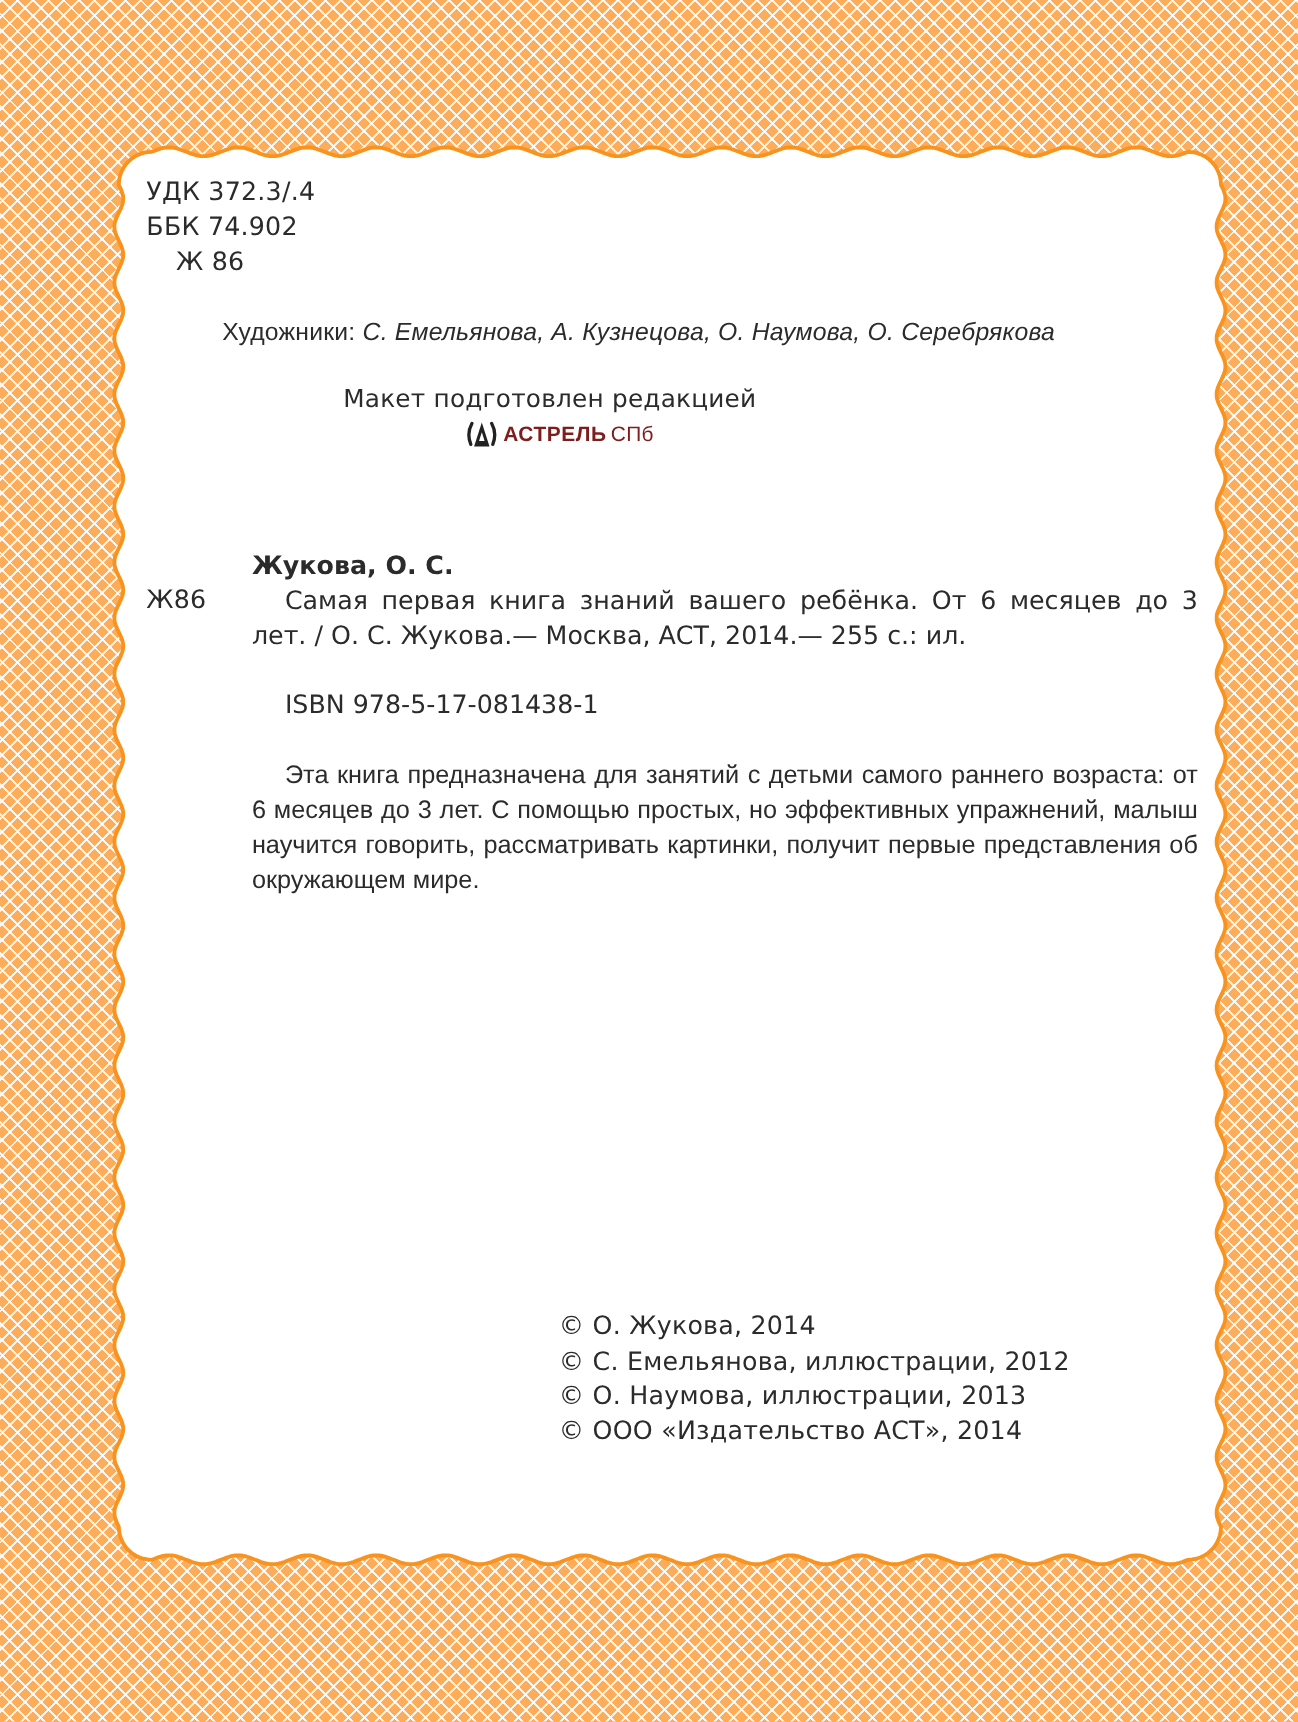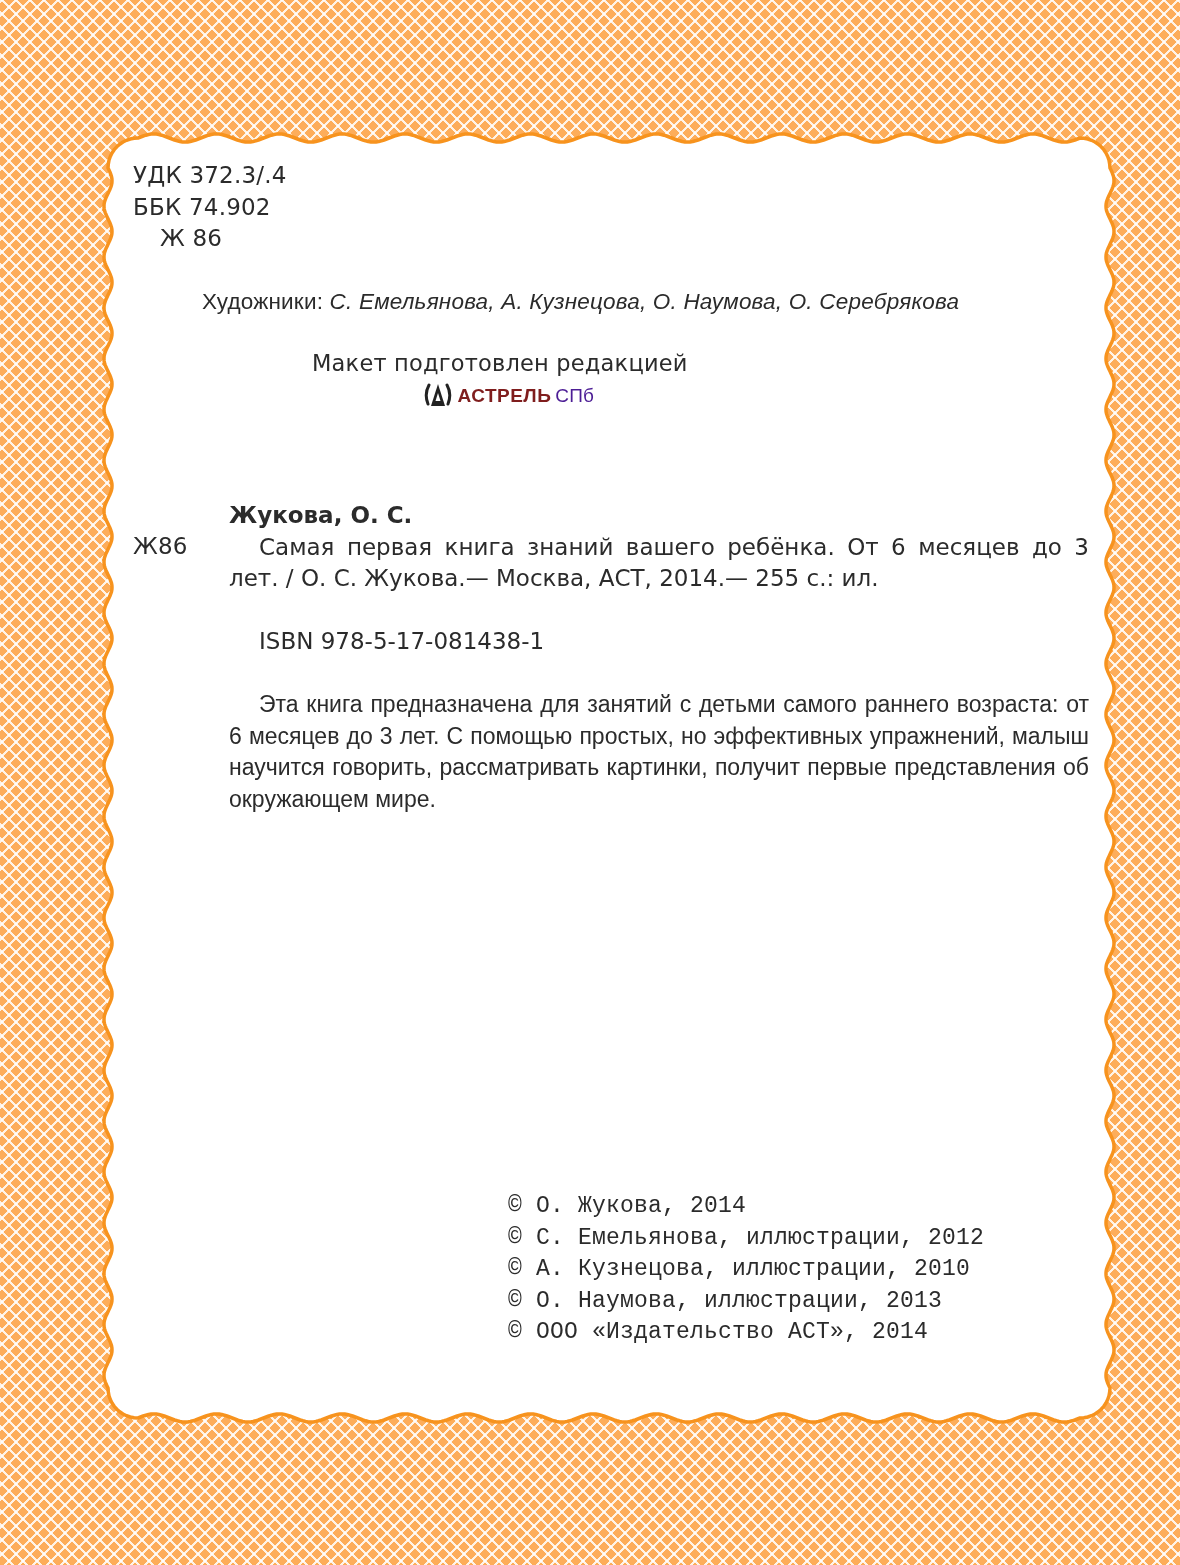--- a/index.html
+++ b/index.html
@@ -17,28 +17,28 @@
     .cond { font-family: "Liberation Sans", sans-serif; }
     .it { font-style: italic; }
     .bold { font-weight: bold; }
     #biblio-codes { left: 133px; top: 160px; }
     #biblio-codes .indent { padding-left: 27px; }
     #artists { left: 202px; top: 286px; font-size: 22.5px; }
     #prepared { left: 312px; top: 348px; font-size: 22.5px; display: flex; align-items: center; flex-direction: column; }
     .logo { display: inline-flex; align-items: center; margin-left: 18px; }
     .logo-mark { width: 30px; height: 26px; }
     .logo-text { font-family: "Liberation Sans", sans-serif; font-weight: bold; font-size: 19px; letter-spacing: 0.5px; margin-left: 4px; color: #7f1d1d; }
-    .logo-sub { font-family: "Liberation Sans", sans-serif; font-size: 19px; margin-left: 4px; color: #4c1d95; }
+    .logo-sub { font-family: "Liberation Sans", sans-serif; font-size: 19px; margin-left: 4px; color: #7f1d1d; }
     #cat-code { left: 133px; top: 531px; }
     #entry { position: absolute; left: 229px; top: 500px; width: 860px; font-size: 23px; line-height: 31.5px; }
     #entry p { margin: 0; text-align: justify; }
     #entry .indent { text-indent: 30px; }
     #entry .gap { height: 31.5px; }
     #entry .ann { font-family: "Liberation Sans", sans-serif; font-size: 23px; text-align: justify; text-align-last: left; }
-    #copyrights { left: 508px; top: 1191px; line-height: 31.5px; font-family: Liberation Mono, monospace; }
+    #copyrights { left: 508px; top: 1191px; line-height: 31.5px; }
   </style>
 </head>
 <body>
 
 <svg id="frame" viewBox="0 0 1180 1565" xmlns="http://www.w3.org/2000/svg">
   <path id="frame-path" fill="#ffffff" stroke="#f7931e" stroke-width="3.5" stroke-linejoin="round" d="M138.0 138.0 L140.6 137.0 L143.2 136.0 L145.8 135.2 L148.5 134.5 L151.1 134.1 L153.7 134.0 L156.3 134.1 L158.9 134.5 L161.6 135.2 L164.2 136.0 L166.8 137.0 L169.4 138.0 L172.0 139.0 L174.6 140.0 L177.3 140.8 L179.9 141.5 L182.5 141.9 L185.1 142.0 L187.7 141.9 L190.3 141.5 L192.9 140.8 L195.6 140.0 L198.2 139.0 L200.8 138.0 L203.4 137.0 L206.0 136.0 L208.6 135.2 L211.3 134.5 L213.9 134.1 L216.5 134.0 L219.1 134.1 L221.7 134.5 L224.3 135.2 L227.0 136.0 L229.6 137.0 L232.2 138.0 L234.8 139.0 L237.4 140.0 L240.1 140.8 L242.7 141.5 L245.3 141.9 L247.9 142.0 L250.5 141.9 L253.1 141.5 L255.8 140.8 L258.4 140.0 L261.0 139.0 L263.6 138.0 L266.2 137.0 L268.8 136.0 L271.4 135.2 L274.1 134.5 L276.7 134.1 L279.3 134.0 L281.9 134.1 L284.5 134.5 L287.1 135.2 L289.8 136.0 L292.4 137.0 L295.0 138.0 L297.6 139.0 L300.2 140.0 L302.9 140.8 L305.5 141.5 L308.1 141.9 L310.7 142.0 L313.3 141.9 L315.9 141.5 L318.6 140.8 L321.2 140.0 L323.8 139.0 L326.4 138.0 L329.0 137.0 L331.6 136.0 L334.3 135.2 L336.9 134.5 L339.5 134.1 L342.1 134.0 L344.7 134.1 L347.3 134.5 L350.0 135.2 L352.6 136.0 L355.2 137.0 L357.8 138.0 L360.4 139.0 L363.0 140.0 L365.6 140.8 L368.3 141.5 L370.9 141.9 L373.5 142.0 L376.1 141.9 L378.7 141.5 L381.4 140.8 L384.0 140.0 L386.6 139.0 L389.2 138.0 L391.8 137.0 L394.4 136.0 L397.1 135.2 L399.7 134.5 L402.3 134.1 L404.9 134.0 L407.5 134.1 L410.1 134.5 L412.8 135.2 L415.4 136.0 L418.0 137.0 L420.6 138.0 L423.2 139.0 L425.8 140.0 L428.4 140.8 L431.1 141.5 L433.7 141.9 L436.3 142.0 L438.9 141.9 L441.5 141.5 L444.2 140.8 L446.8 140.0 L449.4 139.0 L452.0 138.0 L454.6 137.0 L457.2 136.0 L459.9 135.2 L462.5 134.5 L465.1 134.1 L467.7 134.0 L470.3 134.1 L472.9 134.5 L475.6 135.2 L478.2 136.0 L480.8 137.0 L483.4 138.0 L486.0 139.0 L488.6 140.0 L491.3 140.8 L493.9 141.5 L496.5 141.9 L499.1 142.0 L501.7 141.9 L504.3 141.5 L506.9 140.8 L509.6 140.0 L512.2 139.0 L514.8 138.0 L517.4 137.0 L520.0 136.0 L522.6 135.2 L525.3 134.5 L527.9 134.1 L530.5 134.0 L533.1 134.1 L535.7 134.5 L538.3 135.2 L541.0 136.0 L543.6 137.0 L546.2 138.0 L548.8 139.0 L551.4 140.0 L554.0 140.8 L556.7 141.5 L559.3 141.9 L561.9 142.0 L564.5 141.9 L567.1 141.5 L569.8 140.8 L572.4 140.0 L575.0 139.0 L577.6 138.0 L580.2 137.0 L582.8 136.0 L585.5 135.2 L588.1 134.5 L590.7 134.1 L593.3 134.0 L595.9 134.1 L598.5 134.5 L601.1 135.2 L603.8 136.0 L606.4 137.0 L609.0 138.0 L611.6 139.0 L614.2 140.0 L616.8 140.8 L619.5 141.5 L622.1 141.9 L624.7 142.0 L627.3 141.9 L629.9 141.5 L632.5 140.8 L635.2 140.0 L637.8 139.0 L640.4 138.0 L643.0 137.0 L645.6 136.0 L648.3 135.2 L650.9 134.5 L653.5 134.1 L656.1 134.0 L658.7 134.1 L661.3 134.5 L664.0 135.2 L666.6 136.0 L669.2 137.0 L671.8 138.0 L674.4 139.0 L677.0 140.0 L679.6 140.8 L682.3 141.5 L684.9 141.9 L687.5 142.0 L690.1 141.9 L692.7 141.5 L695.4 140.8 L698.0 140.0 L700.6 139.0 L703.2 138.0 L705.8 137.0 L708.4 136.0 L711.0 135.2 L713.7 134.5 L716.3 134.1 L718.9 134.0 L721.5 134.1 L724.1 134.5 L726.8 135.2 L729.4 136.0 L732.0 137.0 L734.6 138.0 L737.2 139.0 L739.8 140.0 L742.5 140.8 L745.1 141.5 L747.7 141.9 L750.3 142.0 L752.9 141.9 L755.5 141.5 L758.1 140.8 L760.8 140.0 L763.4 139.0 L766.0 138.0 L768.6 137.0 L771.2 136.0 L773.9 135.2 L776.5 134.5 L779.1 134.1 L781.7 134.0 L784.3 134.1 L786.9 134.5 L789.5 135.2 L792.2 136.0 L794.8 137.0 L797.4 138.0 L800.0 139.0 L802.6 140.0 L805.3 140.8 L807.9 141.5 L810.5 141.9 L813.1 142.0 L815.7 141.9 L818.3 141.5 L820.9 140.8 L823.6 140.0 L826.2 139.0 L828.8 138.0 L831.4 137.0 L834.0 136.0 L836.6 135.2 L839.3 134.5 L841.9 134.1 L844.5 134.0 L847.1 134.1 L849.7 134.5 L852.4 135.2 L855.0 136.0 L857.6 137.0 L860.2 138.0 L862.8 139.0 L865.4 140.0 L868.1 140.8 L870.7 141.5 L873.3 141.9 L875.9 142.0 L878.5 141.9 L881.1 141.5 L883.8 140.8 L886.4 140.0 L889.0 139.0 L891.6 138.0 L894.2 137.0 L896.8 136.0 L899.5 135.2 L902.1 134.5 L904.7 134.1 L907.3 134.0 L909.9 134.1 L912.5 134.5 L915.1 135.2 L917.8 136.0 L920.4 137.0 L923.0 138.0 L925.6 139.0 L928.2 140.0 L930.9 140.8 L933.5 141.5 L936.1 141.9 L938.7 142.0 L941.3 141.9 L943.9 141.5 L946.5 140.8 L949.2 140.0 L951.8 139.0 L954.4 138.0 L957.0 137.0 L959.6 136.0 L962.3 135.2 L964.9 134.5 L967.5 134.1 L970.1 134.0 L972.7 134.1 L975.3 134.5 L978.0 135.2 L980.6 136.0 L983.2 137.0 L985.8 138.0 L988.4 139.0 L991.0 140.0 L993.6 140.8 L996.3 141.5 L998.9 141.9 L1001.5 142.0 L1004.1 141.9 L1006.7 141.5 L1009.4 140.8 L1012.0 140.0 L1014.6 139.0 L1017.2 138.0 L1019.8 137.0 L1022.4 136.0 L1025.0 135.2 L1027.7 134.5 L1030.3 134.1 L1032.9 134.0 L1035.5 134.1 L1038.1 134.5 L1040.8 135.2 L1043.4 136.0 L1046.0 137.0 L1048.6 138.0 L1051.2 139.0 L1053.8 140.0 L1056.4 140.8 L1059.1 141.5 L1061.7 141.9 L1064.3 142.0 L1066.9 141.9 L1069.5 141.5 L1072.2 140.8 L1074.8 140.0 L1077.4 139.0 L1080.0 138.0 L1083.9 138.3 L1087.8 139.0 L1091.5 140.3 L1095.0 142.0 L1098.3 144.2 L1101.2 146.8 L1103.8 149.7 L1106.0 153.0 L1107.7 156.5 L1109.0 160.2 L1109.7 164.1 L1110.0 168.0 L1111.0 170.1 L1112.0 172.2 L1112.8 174.4 L1113.5 176.5 L1113.9 178.6 L1114.0 180.7 L1113.9 182.8 L1113.5 184.9 L1112.8 187.1 L1112.0 189.2 L1111.0 191.3 L1110.0 193.4 L1109.0 195.5 L1108.0 197.7 L1107.2 199.8 L1106.5 201.9 L1106.1 204.0 L1106.0 206.1 L1106.1 208.2 L1106.5 210.4 L1107.2 212.5 L1108.0 214.6 L1109.0 216.7 L1110.0 218.8 L1111.0 221.0 L1112.0 223.1 L1112.8 225.2 L1113.5 227.3 L1113.9 229.4 L1114.0 231.5 L1113.9 233.7 L1113.5 235.8 L1112.8 237.9 L1112.0 240.0 L1111.0 242.1 L1110.0 244.3 L1109.0 246.4 L1108.0 248.5 L1107.2 250.6 L1106.5 252.7 L1106.1 254.8 L1106.0 257.0 L1106.1 259.1 L1106.5 261.2 L1107.2 263.3 L1108.0 265.4 L1109.0 267.5 L1110.0 269.7 L1111.0 271.8 L1112.0 273.9 L1112.8 276.0 L1113.5 278.1 L1113.9 280.3 L1114.0 282.4 L1113.9 284.5 L1113.5 286.6 L1112.8 288.7 L1112.0 290.8 L1111.0 293.0 L1110.0 295.1 L1109.0 297.2 L1108.0 299.3 L1107.2 301.4 L1106.5 303.6 L1106.1 305.7 L1106.0 307.8 L1106.1 309.9 L1106.5 312.0 L1107.2 314.1 L1108.0 316.3 L1109.0 318.4 L1110.0 320.5 L1111.0 322.6 L1112.0 324.7 L1112.8 326.9 L1113.5 329.0 L1113.9 331.1 L1114.0 333.2 L1113.9 335.3 L1113.5 337.4 L1112.8 339.6 L1112.0 341.7 L1111.0 343.8 L1110.0 345.9 L1109.0 348.0 L1108.0 350.2 L1107.2 352.3 L1106.5 354.4 L1106.1 356.5 L1106.0 358.6 L1106.1 360.7 L1106.5 362.9 L1107.2 365.0 L1108.0 367.1 L1109.0 369.2 L1110.0 371.3 L1111.0 373.5 L1112.0 375.6 L1112.8 377.7 L1113.5 379.8 L1113.9 381.9 L1114.0 384.0 L1113.9 386.2 L1113.5 388.3 L1112.8 390.4 L1112.0 392.5 L1111.0 394.6 L1110.0 396.8 L1109.0 398.9 L1108.0 401.0 L1107.2 403.1 L1106.5 405.2 L1106.1 407.3 L1106.0 409.5 L1106.1 411.6 L1106.5 413.7 L1107.2 415.8 L1108.0 417.9 L1109.0 420.0 L1110.0 422.2 L1111.0 424.3 L1112.0 426.4 L1112.8 428.5 L1113.5 430.6 L1113.9 432.8 L1114.0 434.9 L1113.9 437.0 L1113.5 439.1 L1112.8 441.2 L1112.0 443.3 L1111.0 445.5 L1110.0 447.6 L1109.0 449.7 L1108.0 451.8 L1107.2 453.9 L1106.5 456.1 L1106.1 458.2 L1106.0 460.3 L1106.1 462.4 L1106.5 464.5 L1107.2 466.6 L1108.0 468.8 L1109.0 470.9 L1110.0 473.0 L1111.0 475.1 L1112.0 477.2 L1112.8 479.4 L1113.5 481.5 L1113.9 483.6 L1114.0 485.7 L1113.9 487.8 L1113.5 489.9 L1112.8 492.1 L1112.0 494.2 L1111.0 496.3 L1110.0 498.4 L1109.0 500.5 L1108.0 502.7 L1107.2 504.8 L1106.5 506.9 L1106.1 509.0 L1106.0 511.1 L1106.1 513.2 L1106.5 515.4 L1107.2 517.5 L1108.0 519.6 L1109.0 521.7 L1110.0 523.8 L1111.0 526.0 L1112.0 528.1 L1112.8 530.2 L1113.5 532.3 L1113.9 534.4 L1114.0 536.5 L1113.9 538.7 L1113.5 540.8 L1112.8 542.9 L1112.0 545.0 L1111.0 547.1 L1110.0 549.3 L1109.0 551.4 L1108.0 553.5 L1107.2 555.6 L1106.5 557.7 L1106.1 559.8 L1106.0 562.0 L1106.1 564.1 L1106.5 566.2 L1107.2 568.3 L1108.0 570.4 L1109.0 572.5 L1110.0 574.7 L1111.0 576.8 L1112.0 578.9 L1112.8 581.0 L1113.5 583.1 L1113.9 585.3 L1114.0 587.4 L1113.9 589.5 L1113.5 591.6 L1112.8 593.7 L1112.0 595.8 L1111.0 598.0 L1110.0 600.1 L1109.0 602.2 L1108.0 604.3 L1107.2 606.4 L1106.5 608.6 L1106.1 610.7 L1106.0 612.8 L1106.1 614.9 L1106.5 617.0 L1107.2 619.1 L1108.0 621.3 L1109.0 623.4 L1110.0 625.5 L1111.0 627.6 L1112.0 629.7 L1112.8 631.9 L1113.5 634.0 L1113.9 636.1 L1114.0 638.2 L1113.9 640.3 L1113.5 642.4 L1112.8 644.6 L1112.0 646.7 L1111.0 648.8 L1110.0 650.9 L1109.0 653.0 L1108.0 655.2 L1107.2 657.3 L1106.5 659.4 L1106.1 661.5 L1106.0 663.6 L1106.1 665.7 L1106.5 667.9 L1107.2 670.0 L1108.0 672.1 L1109.0 674.2 L1110.0 676.3 L1111.0 678.5 L1112.0 680.6 L1112.8 682.7 L1113.5 684.8 L1113.9 686.9 L1114.0 689.0 L1113.9 691.2 L1113.5 693.3 L1112.8 695.4 L1112.0 697.5 L1111.0 699.6 L1110.0 701.8 L1109.0 703.9 L1108.0 706.0 L1107.2 708.1 L1106.5 710.2 L1106.1 712.3 L1106.0 714.5 L1106.1 716.6 L1106.5 718.7 L1107.2 720.8 L1108.0 722.9 L1109.0 725.0 L1110.0 727.2 L1111.0 729.3 L1112.0 731.4 L1112.8 733.5 L1113.5 735.6 L1113.9 737.8 L1114.0 739.9 L1113.9 742.0 L1113.5 744.1 L1112.8 746.2 L1112.0 748.3 L1111.0 750.5 L1110.0 752.6 L1109.0 754.7 L1108.0 756.8 L1107.2 758.9 L1106.5 761.1 L1106.1 763.2 L1106.0 765.3 L1106.1 767.4 L1106.5 769.5 L1107.2 771.6 L1108.0 773.8 L1109.0 775.9 L1110.0 778.0 L1111.0 780.1 L1112.0 782.2 L1112.8 784.4 L1113.5 786.5 L1113.9 788.6 L1114.0 790.7 L1113.9 792.8 L1113.5 794.9 L1112.8 797.1 L1112.0 799.2 L1111.0 801.3 L1110.0 803.4 L1109.0 805.5 L1108.0 807.7 L1107.2 809.8 L1106.5 811.9 L1106.1 814.0 L1106.0 816.1 L1106.1 818.2 L1106.5 820.4 L1107.2 822.5 L1108.0 824.6 L1109.0 826.7 L1110.0 828.8 L1111.0 831.0 L1112.0 833.1 L1112.8 835.2 L1113.5 837.3 L1113.9 839.4 L1114.0 841.5 L1113.9 843.7 L1113.5 845.8 L1112.8 847.9 L1112.0 850.0 L1111.0 852.1 L1110.0 854.3 L1109.0 856.4 L1108.0 858.5 L1107.2 860.6 L1106.5 862.7 L1106.1 864.8 L1106.0 867.0 L1106.1 869.1 L1106.5 871.2 L1107.2 873.3 L1108.0 875.4 L1109.0 877.5 L1110.0 879.7 L1111.0 881.8 L1112.0 883.9 L1112.8 886.0 L1113.5 888.1 L1113.9 890.3 L1114.0 892.4 L1113.9 894.5 L1113.5 896.6 L1112.8 898.7 L1112.0 900.8 L1111.0 903.0 L1110.0 905.1 L1109.0 907.2 L1108.0 909.3 L1107.2 911.4 L1106.5 913.6 L1106.1 915.7 L1106.0 917.8 L1106.1 919.9 L1106.5 922.0 L1107.2 924.1 L1108.0 926.3 L1109.0 928.4 L1110.0 930.5 L1111.0 932.6 L1112.0 934.7 L1112.8 936.9 L1113.5 939.0 L1113.9 941.1 L1114.0 943.2 L1113.9 945.3 L1113.5 947.4 L1112.8 949.6 L1112.0 951.7 L1111.0 953.8 L1110.0 955.9 L1109.0 958.0 L1108.0 960.2 L1107.2 962.3 L1106.5 964.4 L1106.1 966.5 L1106.0 968.6 L1106.1 970.7 L1106.5 972.9 L1107.2 975.0 L1108.0 977.1 L1109.0 979.2 L1110.0 981.3 L1111.0 983.5 L1112.0 985.6 L1112.8 987.7 L1113.5 989.8 L1113.9 991.9 L1114.0 994.0 L1113.9 996.2 L1113.5 998.3 L1112.8 1000.4 L1112.0 1002.5 L1111.0 1004.6 L1110.0 1006.8 L1109.0 1008.9 L1108.0 1011.0 L1107.2 1013.1 L1106.5 1015.2 L1106.1 1017.3 L1106.0 1019.5 L1106.1 1021.6 L1106.5 1023.7 L1107.2 1025.8 L1108.0 1027.9 L1109.0 1030.0 L1110.0 1032.2 L1111.0 1034.3 L1112.0 1036.4 L1112.8 1038.5 L1113.5 1040.6 L1113.9 1042.8 L1114.0 1044.9 L1113.9 1047.0 L1113.5 1049.1 L1112.8 1051.2 L1112.0 1053.3 L1111.0 1055.5 L1110.0 1057.6 L1109.0 1059.7 L1108.0 1061.8 L1107.2 1063.9 L1106.5 1066.1 L1106.1 1068.2 L1106.0 1070.3 L1106.1 1072.4 L1106.5 1074.5 L1107.2 1076.6 L1108.0 1078.8 L1109.0 1080.9 L1110.0 1083.0 L1111.0 1085.1 L1112.0 1087.2 L1112.8 1089.4 L1113.5 1091.5 L1113.9 1093.6 L1114.0 1095.7 L1113.9 1097.8 L1113.5 1099.9 L1112.8 1102.1 L1112.0 1104.2 L1111.0 1106.3 L1110.0 1108.4 L1109.0 1110.5 L1108.0 1112.7 L1107.2 1114.8 L1106.5 1116.9 L1106.1 1119.0 L1106.0 1121.1 L1106.1 1123.2 L1106.5 1125.4 L1107.2 1127.5 L1108.0 1129.6 L1109.0 1131.7 L1110.0 1133.8 L1111.0 1136.0 L1112.0 1138.1 L1112.8 1140.2 L1113.5 1142.3 L1113.9 1144.4 L1114.0 1146.5 L1113.9 1148.7 L1113.5 1150.8 L1112.8 1152.9 L1112.0 1155.0 L1111.0 1157.1 L1110.0 1159.3 L1109.0 1161.4 L1108.0 1163.5 L1107.2 1165.6 L1106.5 1167.7 L1106.1 1169.8 L1106.0 1172.0 L1106.1 1174.1 L1106.5 1176.2 L1107.2 1178.3 L1108.0 1180.4 L1109.0 1182.5 L1110.0 1184.7 L1111.0 1186.8 L1112.0 1188.9 L1112.8 1191.0 L1113.5 1193.1 L1113.9 1195.3 L1114.0 1197.4 L1113.9 1199.5 L1113.5 1201.6 L1112.8 1203.7 L1112.0 1205.8 L1111.0 1208.0 L1110.0 1210.1 L1109.0 1212.2 L1108.0 1214.3 L1107.2 1216.4 L1106.5 1218.6 L1106.1 1220.7 L1106.0 1222.8 L1106.1 1224.9 L1106.5 1227.0 L1107.2 1229.1 L1108.0 1231.3 L1109.0 1233.4 L1110.0 1235.5 L1111.0 1237.6 L1112.0 1239.7 L1112.8 1241.9 L1113.5 1244.0 L1113.9 1246.1 L1114.0 1248.2 L1113.9 1250.3 L1113.5 1252.4 L1112.8 1254.6 L1112.0 1256.7 L1111.0 1258.8 L1110.0 1260.9 L1109.0 1263.0 L1108.0 1265.2 L1107.2 1267.3 L1106.5 1269.4 L1106.1 1271.5 L1106.0 1273.6 L1106.1 1275.7 L1106.5 1277.9 L1107.2 1280.0 L1108.0 1282.1 L1109.0 1284.2 L1110.0 1286.3 L1111.0 1288.5 L1112.0 1290.6 L1112.8 1292.7 L1113.5 1294.8 L1113.9 1296.9 L1114.0 1299.0 L1113.9 1301.2 L1113.5 1303.3 L1112.8 1305.4 L1112.0 1307.5 L1111.0 1309.6 L1110.0 1311.8 L1109.0 1313.9 L1108.0 1316.0 L1107.2 1318.1 L1106.5 1320.2 L1106.1 1322.3 L1106.0 1324.5 L1106.1 1326.6 L1106.5 1328.7 L1107.2 1330.8 L1108.0 1332.9 L1109.0 1335.0 L1110.0 1337.2 L1111.0 1339.3 L1112.0 1341.4 L1112.8 1343.5 L1113.5 1345.6 L1113.9 1347.8 L1114.0 1349.9 L1113.9 1352.0 L1113.5 1354.1 L1112.8 1356.2 L1112.0 1358.3 L1111.0 1360.5 L1110.0 1362.6 L1109.0 1364.7 L1108.0 1366.8 L1107.2 1368.9 L1106.5 1371.1 L1106.1 1373.2 L1106.0 1375.3 L1106.1 1377.4 L1106.5 1379.5 L1107.2 1381.6 L1108.0 1383.8 L1109.0 1385.9 L1110.0 1388.0 L1109.7 1391.9 L1109.0 1395.8 L1107.7 1399.5 L1106.0 1403.0 L1103.8 1406.3 L1101.2 1409.2 L1098.3 1411.8 L1095.0 1414.0 L1091.5 1415.7 L1087.8 1417.0 L1083.9 1417.7 L1080.0 1418.0 L1077.4 1419.0 L1074.8 1420.0 L1072.2 1420.8 L1069.5 1421.5 L1066.9 1421.9 L1064.3 1422.0 L1061.7 1421.9 L1059.1 1421.5 L1056.5 1420.8 L1053.8 1420.0 L1051.2 1419.0 L1048.6 1418.0 L1046.0 1417.0 L1043.4 1416.0 L1040.8 1415.2 L1038.1 1414.5 L1035.5 1414.1 L1032.9 1414.0 L1030.3 1414.1 L1027.7 1414.5 L1025.0 1415.2 L1022.4 1416.0 L1019.8 1417.0 L1017.2 1418.0 L1014.6 1419.0 L1012.0 1420.0 L1009.4 1420.8 L1006.7 1421.5 L1004.1 1421.9 L1001.5 1422.0 L998.9 1421.9 L996.3 1421.5 L993.6 1420.8 L991.0 1420.0 L988.4 1419.0 L985.8 1418.0 L983.2 1417.0 L980.6 1416.0 L978.0 1415.2 L975.3 1414.5 L972.7 1414.1 L970.1 1414.0 L967.5 1414.1 L964.9 1414.5 L962.3 1415.2 L959.6 1416.0 L957.0 1417.0 L954.4 1418.0 L951.8 1419.0 L949.2 1420.0 L946.5 1420.8 L943.9 1421.5 L941.3 1421.9 L938.7 1422.0 L936.1 1421.9 L933.5 1421.5 L930.9 1420.8 L928.2 1420.0 L925.6 1419.0 L923.0 1418.0 L920.4 1417.0 L917.8 1416.0 L915.1 1415.2 L912.5 1414.5 L909.9 1414.1 L907.3 1414.0 L904.7 1414.1 L902.1 1414.5 L899.5 1415.2 L896.8 1416.0 L894.2 1417.0 L891.6 1418.0 L889.0 1419.0 L886.4 1420.0 L883.8 1420.8 L881.1 1421.5 L878.5 1421.9 L875.9 1422.0 L873.3 1421.9 L870.7 1421.5 L868.0 1420.8 L865.4 1420.0 L862.8 1419.0 L860.2 1418.0 L857.6 1417.0 L855.0 1416.0 L852.4 1415.2 L849.7 1414.5 L847.1 1414.1 L844.5 1414.0 L841.9 1414.1 L839.3 1414.5 L836.6 1415.2 L834.0 1416.0 L831.4 1417.0 L828.8 1418.0 L826.2 1419.0 L823.6 1420.0 L821.0 1420.8 L818.3 1421.5 L815.7 1421.9 L813.1 1422.0 L810.5 1421.9 L807.9 1421.5 L805.3 1420.8 L802.6 1420.0 L800.0 1419.0 L797.4 1418.0 L794.8 1417.0 L792.2 1416.0 L789.5 1415.2 L786.9 1414.5 L784.3 1414.1 L781.7 1414.0 L779.1 1414.1 L776.5 1414.5 L773.8 1415.2 L771.2 1416.0 L768.6 1417.0 L766.0 1418.0 L763.4 1419.0 L760.8 1420.0 L758.1 1420.8 L755.5 1421.5 L752.9 1421.9 L750.3 1422.0 L747.7 1421.9 L745.1 1421.5 L742.5 1420.8 L739.8 1420.0 L737.2 1419.0 L734.6 1418.0 L732.0 1417.0 L729.4 1416.0 L726.8 1415.2 L724.1 1414.5 L721.5 1414.1 L718.9 1414.0 L716.3 1414.1 L713.7 1414.5 L711.0 1415.2 L708.4 1416.0 L705.8 1417.0 L703.2 1418.0 L700.6 1419.0 L698.0 1420.0 L695.4 1420.8 L692.7 1421.5 L690.1 1421.9 L687.5 1422.0 L684.9 1421.9 L682.3 1421.5 L679.7 1420.8 L677.0 1420.0 L674.4 1419.0 L671.8 1418.0 L669.2 1417.0 L666.6 1416.0 L664.0 1415.2 L661.3 1414.5 L658.7 1414.1 L656.1 1414.0 L653.5 1414.1 L650.9 1414.5 L648.3 1415.2 L645.6 1416.0 L643.0 1417.0 L640.4 1418.0 L637.8 1419.0 L635.2 1420.0 L632.5 1420.8 L629.9 1421.5 L627.3 1421.9 L624.7 1422.0 L622.1 1421.9 L619.5 1421.5 L616.9 1420.8 L614.2 1420.0 L611.6 1419.0 L609.0 1418.0 L606.4 1417.0 L603.8 1416.0 L601.2 1415.2 L598.5 1414.5 L595.9 1414.1 L593.3 1414.0 L590.7 1414.1 L588.1 1414.5 L585.5 1415.2 L582.8 1416.0 L580.2 1417.0 L577.6 1418.0 L575.0 1419.0 L572.4 1420.0 L569.8 1420.8 L567.1 1421.5 L564.5 1421.9 L561.9 1422.0 L559.3 1421.9 L556.7 1421.5 L554.0 1420.8 L551.4 1420.0 L548.8 1419.0 L546.2 1418.0 L543.6 1417.0 L541.0 1416.0 L538.4 1415.2 L535.7 1414.5 L533.1 1414.1 L530.5 1414.0 L527.9 1414.1 L525.3 1414.5 L522.6 1415.2 L520.0 1416.0 L517.4 1417.0 L514.8 1418.0 L512.2 1419.0 L509.6 1420.0 L507.0 1420.8 L504.3 1421.5 L501.7 1421.9 L499.1 1422.0 L496.5 1421.9 L493.9 1421.5 L491.3 1420.8 L488.6 1420.0 L486.0 1419.0 L483.4 1418.0 L480.8 1417.0 L478.2 1416.0 L475.5 1415.2 L472.9 1414.5 L470.3 1414.1 L467.7 1414.0 L465.1 1414.1 L462.5 1414.5 L459.9 1415.2 L457.2 1416.0 L454.6 1417.0 L452.0 1418.0 L449.4 1419.0 L446.8 1420.0 L444.1 1420.8 L441.5 1421.5 L438.9 1421.9 L436.3 1422.0 L433.7 1421.9 L431.1 1421.5 L428.5 1420.8 L425.8 1420.0 L423.2 1419.0 L420.6 1418.0 L418.0 1417.0 L415.4 1416.0 L412.8 1415.2 L410.1 1414.5 L407.5 1414.1 L404.9 1414.0 L402.3 1414.1 L399.7 1414.5 L397.1 1415.2 L394.4 1416.0 L391.8 1417.0 L389.2 1418.0 L386.6 1419.0 L384.0 1420.0 L381.4 1420.8 L378.7 1421.5 L376.1 1421.9 L373.5 1422.0 L370.9 1421.9 L368.3 1421.5 L365.6 1420.8 L363.0 1420.0 L360.4 1419.0 L357.8 1418.0 L355.2 1417.0 L352.6 1416.0 L349.9 1415.2 L347.3 1414.5 L344.7 1414.1 L342.1 1414.0 L339.5 1414.1 L336.9 1414.5 L334.3 1415.2 L331.6 1416.0 L329.0 1417.0 L326.4 1418.0 L323.8 1419.0 L321.2 1420.0 L318.5 1420.8 L315.9 1421.5 L313.3 1421.9 L310.7 1422.0 L308.1 1421.9 L305.5 1421.5 L302.9 1420.8 L300.2 1420.0 L297.6 1419.0 L295.0 1418.0 L292.4 1417.0 L289.8 1416.0 L287.1 1415.2 L284.5 1414.5 L281.9 1414.1 L279.3 1414.0 L276.7 1414.1 L274.1 1414.5 L271.5 1415.2 L268.8 1416.0 L266.2 1417.0 L263.6 1418.0 L261.0 1419.0 L258.4 1420.0 L255.8 1420.8 L253.1 1421.5 L250.5 1421.9 L247.9 1422.0 L245.3 1421.9 L242.7 1421.5 L240.0 1420.8 L237.4 1420.0 L234.8 1419.0 L232.2 1418.0 L229.6 1417.0 L227.0 1416.0 L224.4 1415.2 L221.7 1414.5 L219.1 1414.1 L216.5 1414.0 L213.9 1414.1 L211.3 1414.5 L208.6 1415.2 L206.0 1416.0 L203.4 1417.0 L200.8 1418.0 L198.2 1419.0 L195.6 1420.0 L193.0 1420.8 L190.3 1421.5 L187.7 1421.9 L185.1 1422.0 L182.5 1421.9 L179.9 1421.5 L177.3 1420.8 L174.6 1420.0 L172.0 1419.0 L169.4 1418.0 L166.8 1417.0 L164.2 1416.0 L161.6 1415.2 L158.9 1414.5 L156.3 1414.1 L153.7 1414.0 L151.1 1414.1 L148.5 1414.5 L145.9 1415.2 L143.2 1416.0 L140.6 1417.0 L138.0 1418.0 L134.1 1417.7 L130.2 1417.0 L126.5 1415.7 L123.0 1414.0 L119.7 1411.8 L116.8 1409.2 L114.2 1406.3 L112.0 1403.0 L110.3 1399.5 L109.0 1395.8 L108.3 1391.9 L108.0 1388.0 L107.0 1385.9 L106.0 1383.8 L105.2 1381.6 L104.5 1379.5 L104.1 1377.4 L104.0 1375.3 L104.1 1373.2 L104.5 1371.1 L105.2 1368.9 L106.0 1366.8 L107.0 1364.7 L108.0 1362.6 L109.0 1360.5 L110.0 1358.3 L110.8 1356.2 L111.5 1354.1 L111.9 1352.0 L112.0 1349.9 L111.9 1347.8 L111.5 1345.6 L110.8 1343.5 L110.0 1341.4 L109.0 1339.3 L108.0 1337.2 L107.0 1335.0 L106.0 1332.9 L105.2 1330.8 L104.5 1328.7 L104.1 1326.6 L104.0 1324.5 L104.1 1322.3 L104.5 1320.2 L105.2 1318.1 L106.0 1316.0 L107.0 1313.9 L108.0 1311.8 L109.0 1309.6 L110.0 1307.5 L110.8 1305.4 L111.5 1303.3 L111.9 1301.2 L112.0 1299.0 L111.9 1296.9 L111.5 1294.8 L110.8 1292.7 L110.0 1290.6 L109.0 1288.5 L108.0 1286.3 L107.0 1284.2 L106.0 1282.1 L105.2 1280.0 L104.5 1277.9 L104.1 1275.7 L104.0 1273.6 L104.1 1271.5 L104.5 1269.4 L105.2 1267.3 L106.0 1265.2 L107.0 1263.0 L108.0 1260.9 L109.0 1258.8 L110.0 1256.7 L110.8 1254.6 L111.5 1252.4 L111.9 1250.3 L112.0 1248.2 L111.9 1246.1 L111.5 1244.0 L110.8 1241.9 L110.0 1239.7 L109.0 1237.6 L108.0 1235.5 L107.0 1233.4 L106.0 1231.3 L105.2 1229.1 L104.5 1227.0 L104.1 1224.9 L104.0 1222.8 L104.1 1220.7 L104.5 1218.6 L105.2 1216.4 L106.0 1214.3 L107.0 1212.2 L108.0 1210.1 L109.0 1208.0 L110.0 1205.8 L110.8 1203.7 L111.5 1201.6 L111.9 1199.5 L112.0 1197.4 L111.9 1195.3 L111.5 1193.1 L110.8 1191.0 L110.0 1188.9 L109.0 1186.8 L108.0 1184.7 L107.0 1182.5 L106.0 1180.4 L105.2 1178.3 L104.5 1176.2 L104.1 1174.1 L104.0 1172.0 L104.1 1169.8 L104.5 1167.7 L105.2 1165.6 L106.0 1163.5 L107.0 1161.4 L108.0 1159.3 L109.0 1157.1 L110.0 1155.0 L110.8 1152.9 L111.5 1150.8 L111.9 1148.7 L112.0 1146.5 L111.9 1144.4 L111.5 1142.3 L110.8 1140.2 L110.0 1138.1 L109.0 1136.0 L108.0 1133.8 L107.0 1131.7 L106.0 1129.6 L105.2 1127.5 L104.5 1125.4 L104.1 1123.2 L104.0 1121.1 L104.1 1119.0 L104.5 1116.9 L105.2 1114.8 L106.0 1112.7 L107.0 1110.5 L108.0 1108.4 L109.0 1106.3 L110.0 1104.2 L110.8 1102.1 L111.5 1099.9 L111.9 1097.8 L112.0 1095.7 L111.9 1093.6 L111.5 1091.5 L110.8 1089.4 L110.0 1087.2 L109.0 1085.1 L108.0 1083.0 L107.0 1080.9 L106.0 1078.8 L105.2 1076.6 L104.5 1074.5 L104.1 1072.4 L104.0 1070.3 L104.1 1068.2 L104.5 1066.1 L105.2 1063.9 L106.0 1061.8 L107.0 1059.7 L108.0 1057.6 L109.0 1055.5 L110.0 1053.3 L110.8 1051.2 L111.5 1049.1 L111.9 1047.0 L112.0 1044.9 L111.9 1042.8 L111.5 1040.6 L110.8 1038.5 L110.0 1036.4 L109.0 1034.3 L108.0 1032.2 L107.0 1030.0 L106.0 1027.9 L105.2 1025.8 L104.5 1023.7 L104.1 1021.6 L104.0 1019.5 L104.1 1017.3 L104.5 1015.2 L105.2 1013.1 L106.0 1011.0 L107.0 1008.9 L108.0 1006.8 L109.0 1004.6 L110.0 1002.5 L110.8 1000.4 L111.5 998.3 L111.9 996.2 L112.0 994.0 L111.9 991.9 L111.5 989.8 L110.8 987.7 L110.0 985.6 L109.0 983.5 L108.0 981.3 L107.0 979.2 L106.0 977.1 L105.2 975.0 L104.5 972.9 L104.1 970.7 L104.0 968.6 L104.1 966.5 L104.5 964.4 L105.2 962.3 L106.0 960.2 L107.0 958.0 L108.0 955.9 L109.0 953.8 L110.0 951.7 L110.8 949.6 L111.5 947.4 L111.9 945.3 L112.0 943.2 L111.9 941.1 L111.5 939.0 L110.8 936.9 L110.0 934.7 L109.0 932.6 L108.0 930.5 L107.0 928.4 L106.0 926.3 L105.2 924.1 L104.5 922.0 L104.1 919.9 L104.0 917.8 L104.1 915.7 L104.5 913.6 L105.2 911.4 L106.0 909.3 L107.0 907.2 L108.0 905.1 L109.0 903.0 L110.0 900.8 L110.8 898.7 L111.5 896.6 L111.9 894.5 L112.0 892.4 L111.9 890.3 L111.5 888.1 L110.8 886.0 L110.0 883.9 L109.0 881.8 L108.0 879.7 L107.0 877.5 L106.0 875.4 L105.2 873.3 L104.5 871.2 L104.1 869.1 L104.0 867.0 L104.1 864.8 L104.5 862.7 L105.2 860.6 L106.0 858.5 L107.0 856.4 L108.0 854.3 L109.0 852.1 L110.0 850.0 L110.8 847.9 L111.5 845.8 L111.9 843.7 L112.0 841.5 L111.9 839.4 L111.5 837.3 L110.8 835.2 L110.0 833.1 L109.0 831.0 L108.0 828.8 L107.0 826.7 L106.0 824.6 L105.2 822.5 L104.5 820.4 L104.1 818.2 L104.0 816.1 L104.1 814.0 L104.5 811.9 L105.2 809.8 L106.0 807.7 L107.0 805.5 L108.0 803.4 L109.0 801.3 L110.0 799.2 L110.8 797.1 L111.5 794.9 L111.9 792.8 L112.0 790.7 L111.9 788.6 L111.5 786.5 L110.8 784.4 L110.0 782.2 L109.0 780.1 L108.0 778.0 L107.0 775.9 L106.0 773.8 L105.2 771.6 L104.5 769.5 L104.1 767.4 L104.0 765.3 L104.1 763.2 L104.5 761.1 L105.2 758.9 L106.0 756.8 L107.0 754.7 L108.0 752.6 L109.0 750.5 L110.0 748.3 L110.8 746.2 L111.5 744.1 L111.9 742.0 L112.0 739.9 L111.9 737.8 L111.5 735.6 L110.8 733.5 L110.0 731.4 L109.0 729.3 L108.0 727.2 L107.0 725.0 L106.0 722.9 L105.2 720.8 L104.5 718.7 L104.1 716.6 L104.0 714.5 L104.1 712.3 L104.5 710.2 L105.2 708.1 L106.0 706.0 L107.0 703.9 L108.0 701.8 L109.0 699.6 L110.0 697.5 L110.8 695.4 L111.5 693.3 L111.9 691.2 L112.0 689.0 L111.9 686.9 L111.5 684.8 L110.8 682.7 L110.0 680.6 L109.0 678.5 L108.0 676.3 L107.0 674.2 L106.0 672.1 L105.2 670.0 L104.5 667.9 L104.1 665.7 L104.0 663.6 L104.1 661.5 L104.5 659.4 L105.2 657.3 L106.0 655.2 L107.0 653.0 L108.0 650.9 L109.0 648.8 L110.0 646.7 L110.8 644.6 L111.5 642.4 L111.9 640.3 L112.0 638.2 L111.9 636.1 L111.5 634.0 L110.8 631.9 L110.0 629.7 L109.0 627.6 L108.0 625.5 L107.0 623.4 L106.0 621.3 L105.2 619.1 L104.5 617.0 L104.1 614.9 L104.0 612.8 L104.1 610.7 L104.5 608.6 L105.2 606.4 L106.0 604.3 L107.0 602.2 L108.0 600.1 L109.0 598.0 L110.0 595.8 L110.8 593.7 L111.5 591.6 L111.9 589.5 L112.0 587.4 L111.9 585.3 L111.5 583.1 L110.8 581.0 L110.0 578.9 L109.0 576.8 L108.0 574.7 L107.0 572.5 L106.0 570.4 L105.2 568.3 L104.5 566.2 L104.1 564.1 L104.0 562.0 L104.1 559.8 L104.5 557.7 L105.2 555.6 L106.0 553.5 L107.0 551.4 L108.0 549.3 L109.0 547.1 L110.0 545.0 L110.8 542.9 L111.5 540.8 L111.9 538.7 L112.0 536.5 L111.9 534.4 L111.5 532.3 L110.8 530.2 L110.0 528.1 L109.0 526.0 L108.0 523.8 L107.0 521.7 L106.0 519.6 L105.2 517.5 L104.5 515.4 L104.1 513.2 L104.0 511.1 L104.1 509.0 L104.5 506.9 L105.2 504.8 L106.0 502.7 L107.0 500.5 L108.0 498.4 L109.0 496.3 L110.0 494.2 L110.8 492.1 L111.5 489.9 L111.9 487.8 L112.0 485.7 L111.9 483.6 L111.5 481.5 L110.8 479.4 L110.0 477.2 L109.0 475.1 L108.0 473.0 L107.0 470.9 L106.0 468.8 L105.2 466.6 L104.5 464.5 L104.1 462.4 L104.0 460.3 L104.1 458.2 L104.5 456.1 L105.2 453.9 L106.0 451.8 L107.0 449.7 L108.0 447.6 L109.0 445.5 L110.0 443.3 L110.8 441.2 L111.5 439.1 L111.9 437.0 L112.0 434.9 L111.9 432.8 L111.5 430.6 L110.8 428.5 L110.0 426.4 L109.0 424.3 L108.0 422.2 L107.0 420.0 L106.0 417.9 L105.2 415.8 L104.5 413.7 L104.1 411.6 L104.0 409.5 L104.1 407.3 L104.5 405.2 L105.2 403.1 L106.0 401.0 L107.0 398.9 L108.0 396.8 L109.0 394.6 L110.0 392.5 L110.8 390.4 L111.5 388.3 L111.9 386.2 L112.0 384.0 L111.9 381.9 L111.5 379.8 L110.8 377.7 L110.0 375.6 L109.0 373.5 L108.0 371.3 L107.0 369.2 L106.0 367.1 L105.2 365.0 L104.5 362.9 L104.1 360.7 L104.0 358.6 L104.1 356.5 L104.5 354.4 L105.2 352.3 L106.0 350.2 L107.0 348.0 L108.0 345.9 L109.0 343.8 L110.0 341.7 L110.8 339.6 L111.5 337.4 L111.9 335.3 L112.0 333.2 L111.9 331.1 L111.5 329.0 L110.8 326.9 L110.0 324.7 L109.0 322.6 L108.0 320.5 L107.0 318.4 L106.0 316.3 L105.2 314.1 L104.5 312.0 L104.1 309.9 L104.0 307.8 L104.1 305.7 L104.5 303.6 L105.2 301.4 L106.0 299.3 L107.0 297.2 L108.0 295.1 L109.0 293.0 L110.0 290.8 L110.8 288.7 L111.5 286.6 L111.9 284.5 L112.0 282.4 L111.9 280.3 L111.5 278.1 L110.8 276.0 L110.0 273.9 L109.0 271.8 L108.0 269.7 L107.0 267.5 L106.0 265.4 L105.2 263.3 L104.5 261.2 L104.1 259.1 L104.0 257.0 L104.1 254.8 L104.5 252.7 L105.2 250.6 L106.0 248.5 L107.0 246.4 L108.0 244.3 L109.0 242.1 L110.0 240.0 L110.8 237.9 L111.5 235.8 L111.9 233.7 L112.0 231.5 L111.9 229.4 L111.5 227.3 L110.8 225.2 L110.0 223.1 L109.0 221.0 L108.0 218.8 L107.0 216.7 L106.0 214.6 L105.2 212.5 L104.5 210.4 L104.1 208.2 L104.0 206.1 L104.1 204.0 L104.5 201.9 L105.2 199.8 L106.0 197.7 L107.0 195.5 L108.0 193.4 L109.0 191.3 L110.0 189.2 L110.8 187.1 L111.5 184.9 L111.9 182.8 L112.0 180.7 L111.9 178.6 L111.5 176.5 L110.8 174.4 L110.0 172.2 L109.0 170.1 L108.0 168.0 L108.3 164.1 L109.0 160.2 L110.3 156.5 L112.0 153.0 L114.2 149.7 L116.8 146.8 L119.7 144.2 L123.0 142.0 L126.5 140.3 L130.2 139.0 L134.1 138.3 Z"></path>
 </svg>
 
 <div class="txt" id="biblio-codes">
   <div>УДК 372.3/.4</div>
@@ -72,16 +72,15 @@
   <p class="indent">Самая первая книга знаний вашего ребёнка. От 6 месяцев до 3 лет. / О. С. Жукова.— Москва, АСТ, 2014.— 255 с.: ил.</p>
   <div class="gap"></div>
   <p class="indent">ISBN 978-5-17-081438-1</p>
   <div class="gap"></div>
   <p class="indent ann">Эта книга предназначена для занятий с детьми самого раннего возраста: от 6 месяцев до 3 лет. С помощью простых, но эффективных упражнений, малыш научится говорить, рассматривать картинки, получит первые представления об окружающем мире.</p>
 </div>
 
 <div class="txt" id="copyrights">
   <div>© О. Жукова, 2014</div>
   <div>© С. Емельянова, иллюстрации, 2012</div>
-  <div>© А. Кузнецова, иллюстрации, 2010</div>
   <div>© О. Наумова, иллюстрации, 2013</div>
   <div>© ООО «Издательство АСТ», 2014</div>
 </div>
 
 </body></html>

